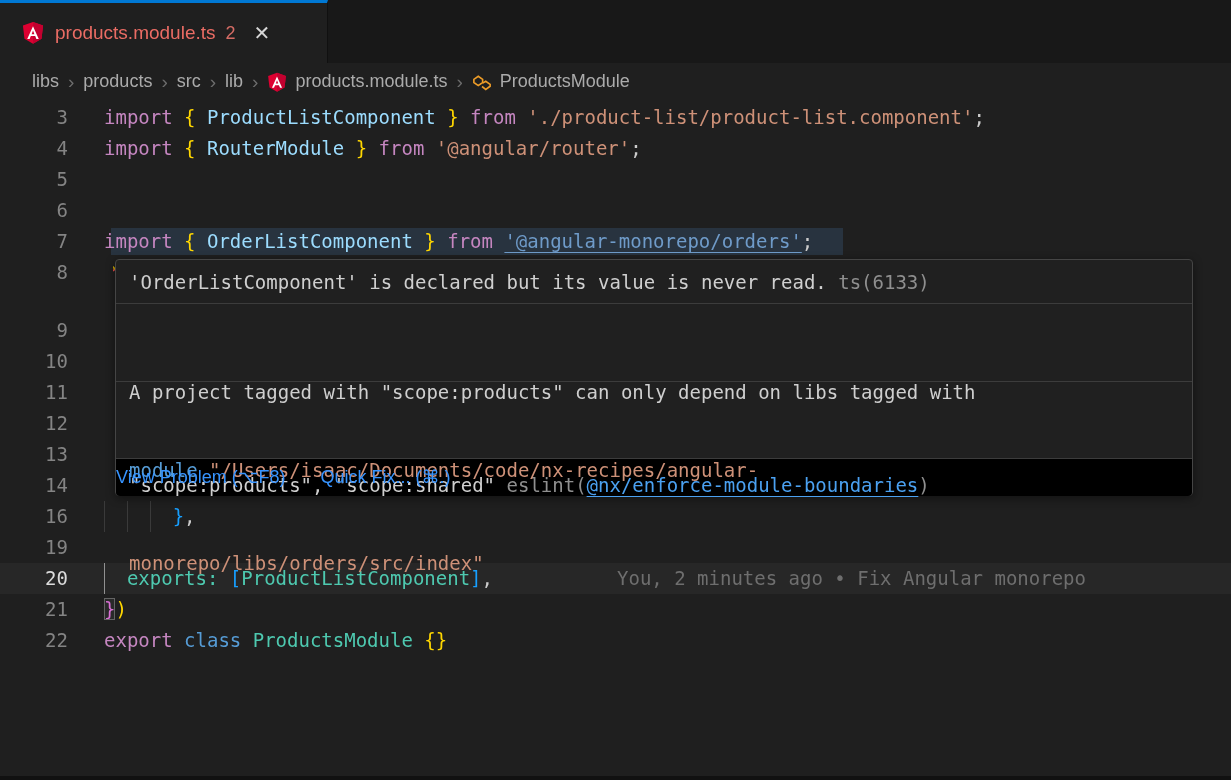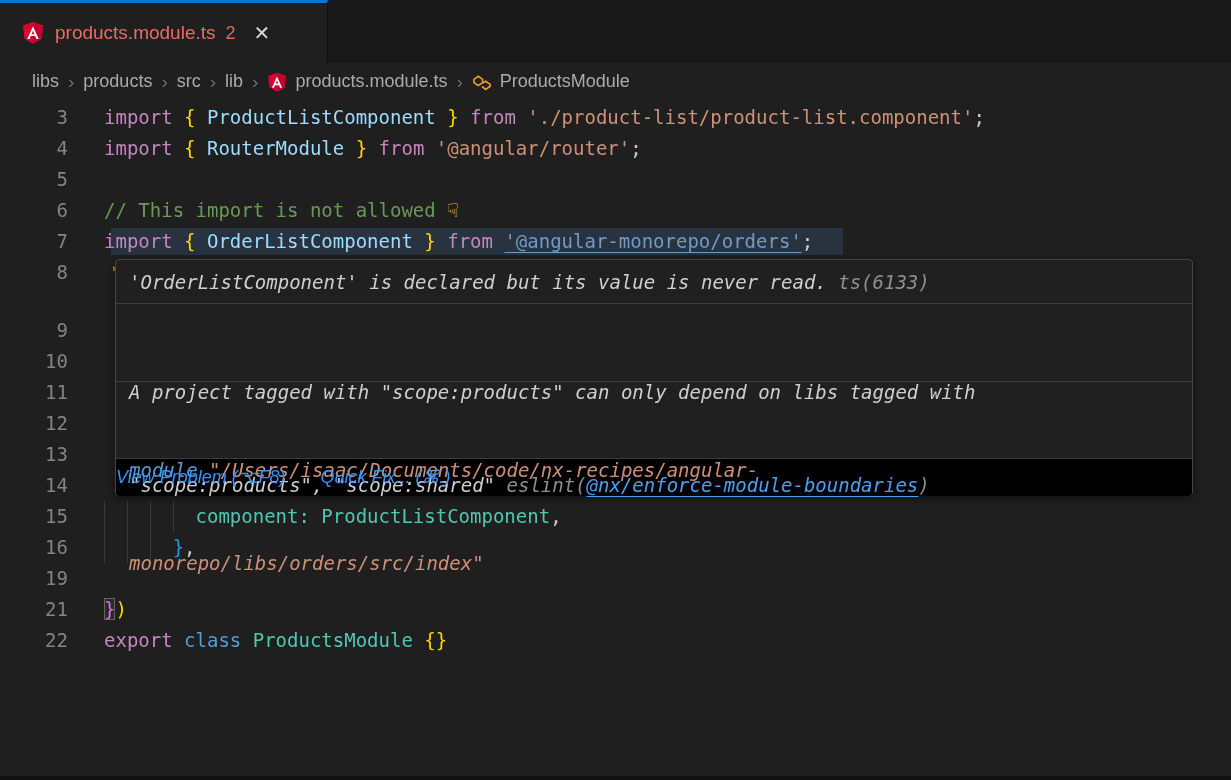--- a/index.html
+++ b/index.html
@@ -59,21 +59,21 @@
   .t-pn   { color:#cccccc; }
   .t-g, .t-ga { display:inline-block; width:2ch; height:31px; vertical-align:top; border-left:1px solid #3a3a3a; }
   .t-ga { border-left-color:#919191; }
   .t-match { outline:1px solid #646464; outline-offset:-1px; background:rgba(90,90,90,0.18); }
   .blame { position:absolute; left:617px; top:0; color:#6e6e6e; font-size:19px; }
   
   .popup {
     position:absolute; left:115px; top:259px; width:1078px; height:237px;
     background:#202020; border:1px solid #454545; border-radius:4px;
     box-shadow:0 2px 10px rgba(0,0,0,0.45); z-index:5;
-    font-family:"DejaVu Sans Mono", monospace; font-size:19px; color:#cfcfcf;font-style:italic;
+    font-family:"DejaVu Sans Mono", monospace; font-size:19px; color:#cfcfcf;
   }
   .pop-s1 { height:44px; line-height:44px; padding-left:13px; border-bottom:1px solid #3c3c3c; white-space:pre; }
   .pop-dim { color:#8f8f8f; }
   .pop-s2 { height:78px; padding:11px 0 0 13px; border-bottom:1px solid #3c3c3c; line-height:31px; white-space:pre; }
   .pop-link { color:#4BA1F1; text-decoration:underline; text-underline-offset:4px; cursor:pointer; }
   .pop-s3 { height:77px; padding:11px 0 0 13px; border-bottom:1px solid #3c3c3c; line-height:31px; white-space:pre; }
   .pop-kw { color:#569CD6; }
   .pop-path { color:#CE9178; }
   .pop-actions {
     height:37px; line-height:36px; background:#000000;
@@ -120,37 +120,37 @@
       <path d="M1.5 5.5 L5 3 L8.5 5.5 L8.5 8 L5 10.5 L1.5 8 Z" fill="none" stroke="#EE9D28" stroke-width="1.3"></path>
       <path d="M8.5 8.5 L11 7 L14.5 9.5 L14.5 11 L11 13.5 L8 11.2" fill="none" stroke="#EE9D28" stroke-width="1.3"></path>
     </svg>
     <span class="crumb">ProductsModule</span>
   </div>
 
   <div class="editor" id="editor">
       <div class="line"><span class="ln">3</span><span class="codeline"><span class="t-kw">import </span><span class="t-b1">{ </span><span class="t-var">ProductListComponent</span><span class="t-b1"> }</span><span class="t-kw"> from </span><span class="t-str">'./product-list/product-list.component'</span><span class="t-pn">;</span></span></div>
       <div class="line"><span class="ln">4</span><span class="codeline"><span class="t-kw">import </span><span class="t-b1">{ </span><span class="t-var">RouterModule</span><span class="t-b1"> }</span><span class="t-kw"> from </span><span class="t-str">'@angular/router'</span><span class="t-pn">;</span></span></div>
       <div class="line"><span class="ln">5</span><span class="codeline"></span></div>
-      <div class="line"><span class="ln">6</span><span class="codeline"><span class="t-cmt">// This import is not allowed </span><span class="t-emoji">☟</span></span></div>
+      <div class="line"><span class="ln">6</span></div>
       <div class="line"><div class="hlbg"></div><span class="ln">7</span><span class="codeline"><span class="t-kw">import </span><span class="t-b1">{ </span><span class="t-var">OrderListComponent</span><span class="t-b1"> }</span><span class="t-kw"> from </span><span class="t-strlink">'@angular-monorepo/orders'</span><span class="t-pn">;</span></span><div class="squig" style="left: 113px; width: 724px;"><svg width="724" height="8">
             <polyline points="0,6 4,2 8,6 12,2 16,6 20,2 24,6 28,2 32,6 36,2 40,6 44,2 48,6 52,2 56,6 60,2 64,6 68,2 72,6 76,2 80,6 84,2 88,6 92,2 96,6 100,2 104,6 108,2 112,6 116,2 120,6 124,2 128,6 132,2 136,6 140,2 144,6 148,2 152,6 156,2 160,6 164,2 168,6 172,2 176,6 180,2 184,6 188,2 192,6 196,2 200,6 204,2 208,6 212,2 216,6 220,2 224,6 228,2 232,6 236,2 240,6 244,2 248,6 252,2 256,6 260,2 264,6 268,2 272,6 276,2 280,6 284,2 288,6 292,2 296,6 300,2 304,6 308,2 312,6 316,2 320,6 324,2 328,6 332,2 336,6 340,2 344,6 348,2 352,6 356,2 360,6 364,2 368,6 372,2 376,6 380,2 384,6 388,2 392,6 396,2 400,6 404,2 408,6 412,2 416,6 420,2 424,6 428,2 432,6 436,2 440,6 444,2 448,6 452,2 456,6 460,2 464,6 468,2 472,6 476,2 480,6 484,2 488,6 492,2 496,6 500,2 504,6 508,2 512,6 516,2 520,6 524,2 528,6 532,2 536,6 540,2 544,6 548,2 552,6 556,2 560,6 564,2 568,6 572,2 576,6 580,2 584,6 588,2 592,6 596,2 600,6 604,2 608,6 612,2 616,6 620,2 624,6 628,2 632,6 636,2 640,6 644,2 648,6 652,2 656,6 660,2 664,6 668,2 672,6 676,2 680,6 684,2 688,6 692,2 696,6 700,2 704,6 708,2 712,6 716,2 720,6 724,2" fill="none" stroke="#f14c4c" stroke-width="1.7"></polyline>
           </svg></div><div class="squig" style="left: 113px; width: 440px;"><svg width="440" height="8">
             <polyline points="-4,6 0,2 4,6 8,2 12,6 16,2 20,6 24,2 28,6 32,2 36,6 40,2 44,6 48,2 52,6 56,2 60,6 64,2 68,6 72,2 76,6 80,2 84,6 88,2 92,6 96,2 100,6 104,2 108,6 112,2 116,6 120,2 124,6 128,2 132,6 136,2 140,6 144,2 148,6 152,2 156,6 160,2 164,6 168,2 172,6 176,2 180,6 184,2 188,6 192,2 196,6 200,2 204,6 208,2 212,6 216,2 220,6 224,2 228,6 232,2 236,6 240,2 244,6 248,2 252,6 256,2 260,6 264,2 268,6 272,2 276,6 280,2 284,6 288,2 292,6 296,2 300,6 304,2 308,6 312,2 316,6 320,2 324,6 328,2 332,6 336,2 340,6 344,2 348,6 352,2 356,6 360,2 364,6 368,2 372,6 376,2 380,6 384,2 388,6 392,2 396,6 400,2 404,6 408,2 412,6 416,2 420,6 424,2 428,6 432,2 436,6 440,2" fill="none" stroke="#cca700" stroke-width="1.7"></polyline>
           </svg></div></div>
       <div class="line"><span class="ln">8</span><span class="codeline"></span></div>
       <div class="gap" style="height: 27px;"></div>
       <div class="line"><span class="ln">9</span><span class="codeline"></span></div>
       <div class="line"><span class="ln">10</span><span class="codeline"></span></div>
       <div class="line"><span class="ln">11</span><span class="codeline"></span></div>
       <div class="line"><span class="ln">12</span><span class="codeline"></span></div>
       <div class="line"><span class="ln">13</span><span class="codeline"></span></div>
       <div class="line"><span class="ln">14</span><span class="codeline"></span></div>
-      <div class="line"><span class="ln">15</span><span class="codeline"><span class="t-g"></span><span class="t-g"></span><span class="t-g"></span><span class="t-g"></span><span class="t-prop">component:</span><span class="t-pn"> </span><span class="t-type">ProductListComponent</span><span class="t-pn">,</span></span></div>
       <div class="line"><span class="ln">16</span><span class="codeline"><span class="t-g"></span><span class="t-g"></span><span class="t-g"></span><span class="t-b3">}</span><span class="t-pn">,</span></span></div>
       <div class="line"><span class="ln">19</span></div>
+      <div class="line current"><span class="ln">20</span><span class="codeline"><span class="t-ga"></span><span class="t-prop">exports:</span><span class="t-pn"> </span><span class="t-b3">[</span><span class="t-type">ProductListComponent</span><span class="t-b3">]</span><span class="t-pn">,</span></span><span class="blame">You, 2 minutes ago • Fix Angular monorepo</span></div>
       <div class="line"><span class="ln">21</span><span class="codeline"><span class="t-b2 t-match">}</span><span class="t-b1">)</span></span></div>
       <div class="line"><span class="ln">22</span><span class="codeline"><span class="t-kw">export </span><span class="t-kw2">class </span><span class="t-type">ProductsModule </span><span class="t-b1">{}</span></span></div>
     </div>
 
   <div class="popup">
     <div class="pop-s1"><span>'OrderListComponent' is declared but its value is never read.</span><span class="pop-dim"> ts(6133)</span></div>
     <div class="pop-s2">
       <div>A project tagged with "scope:products" can only depend on libs tagged with</div>
       <div><span>"scope:products", "scope:shared" </span><span class="pop-dim">eslint(</span><span class="pop-link">@nx/enforce-module-boundaries</span><span class="pop-dim">)</span></div>
     </div>

